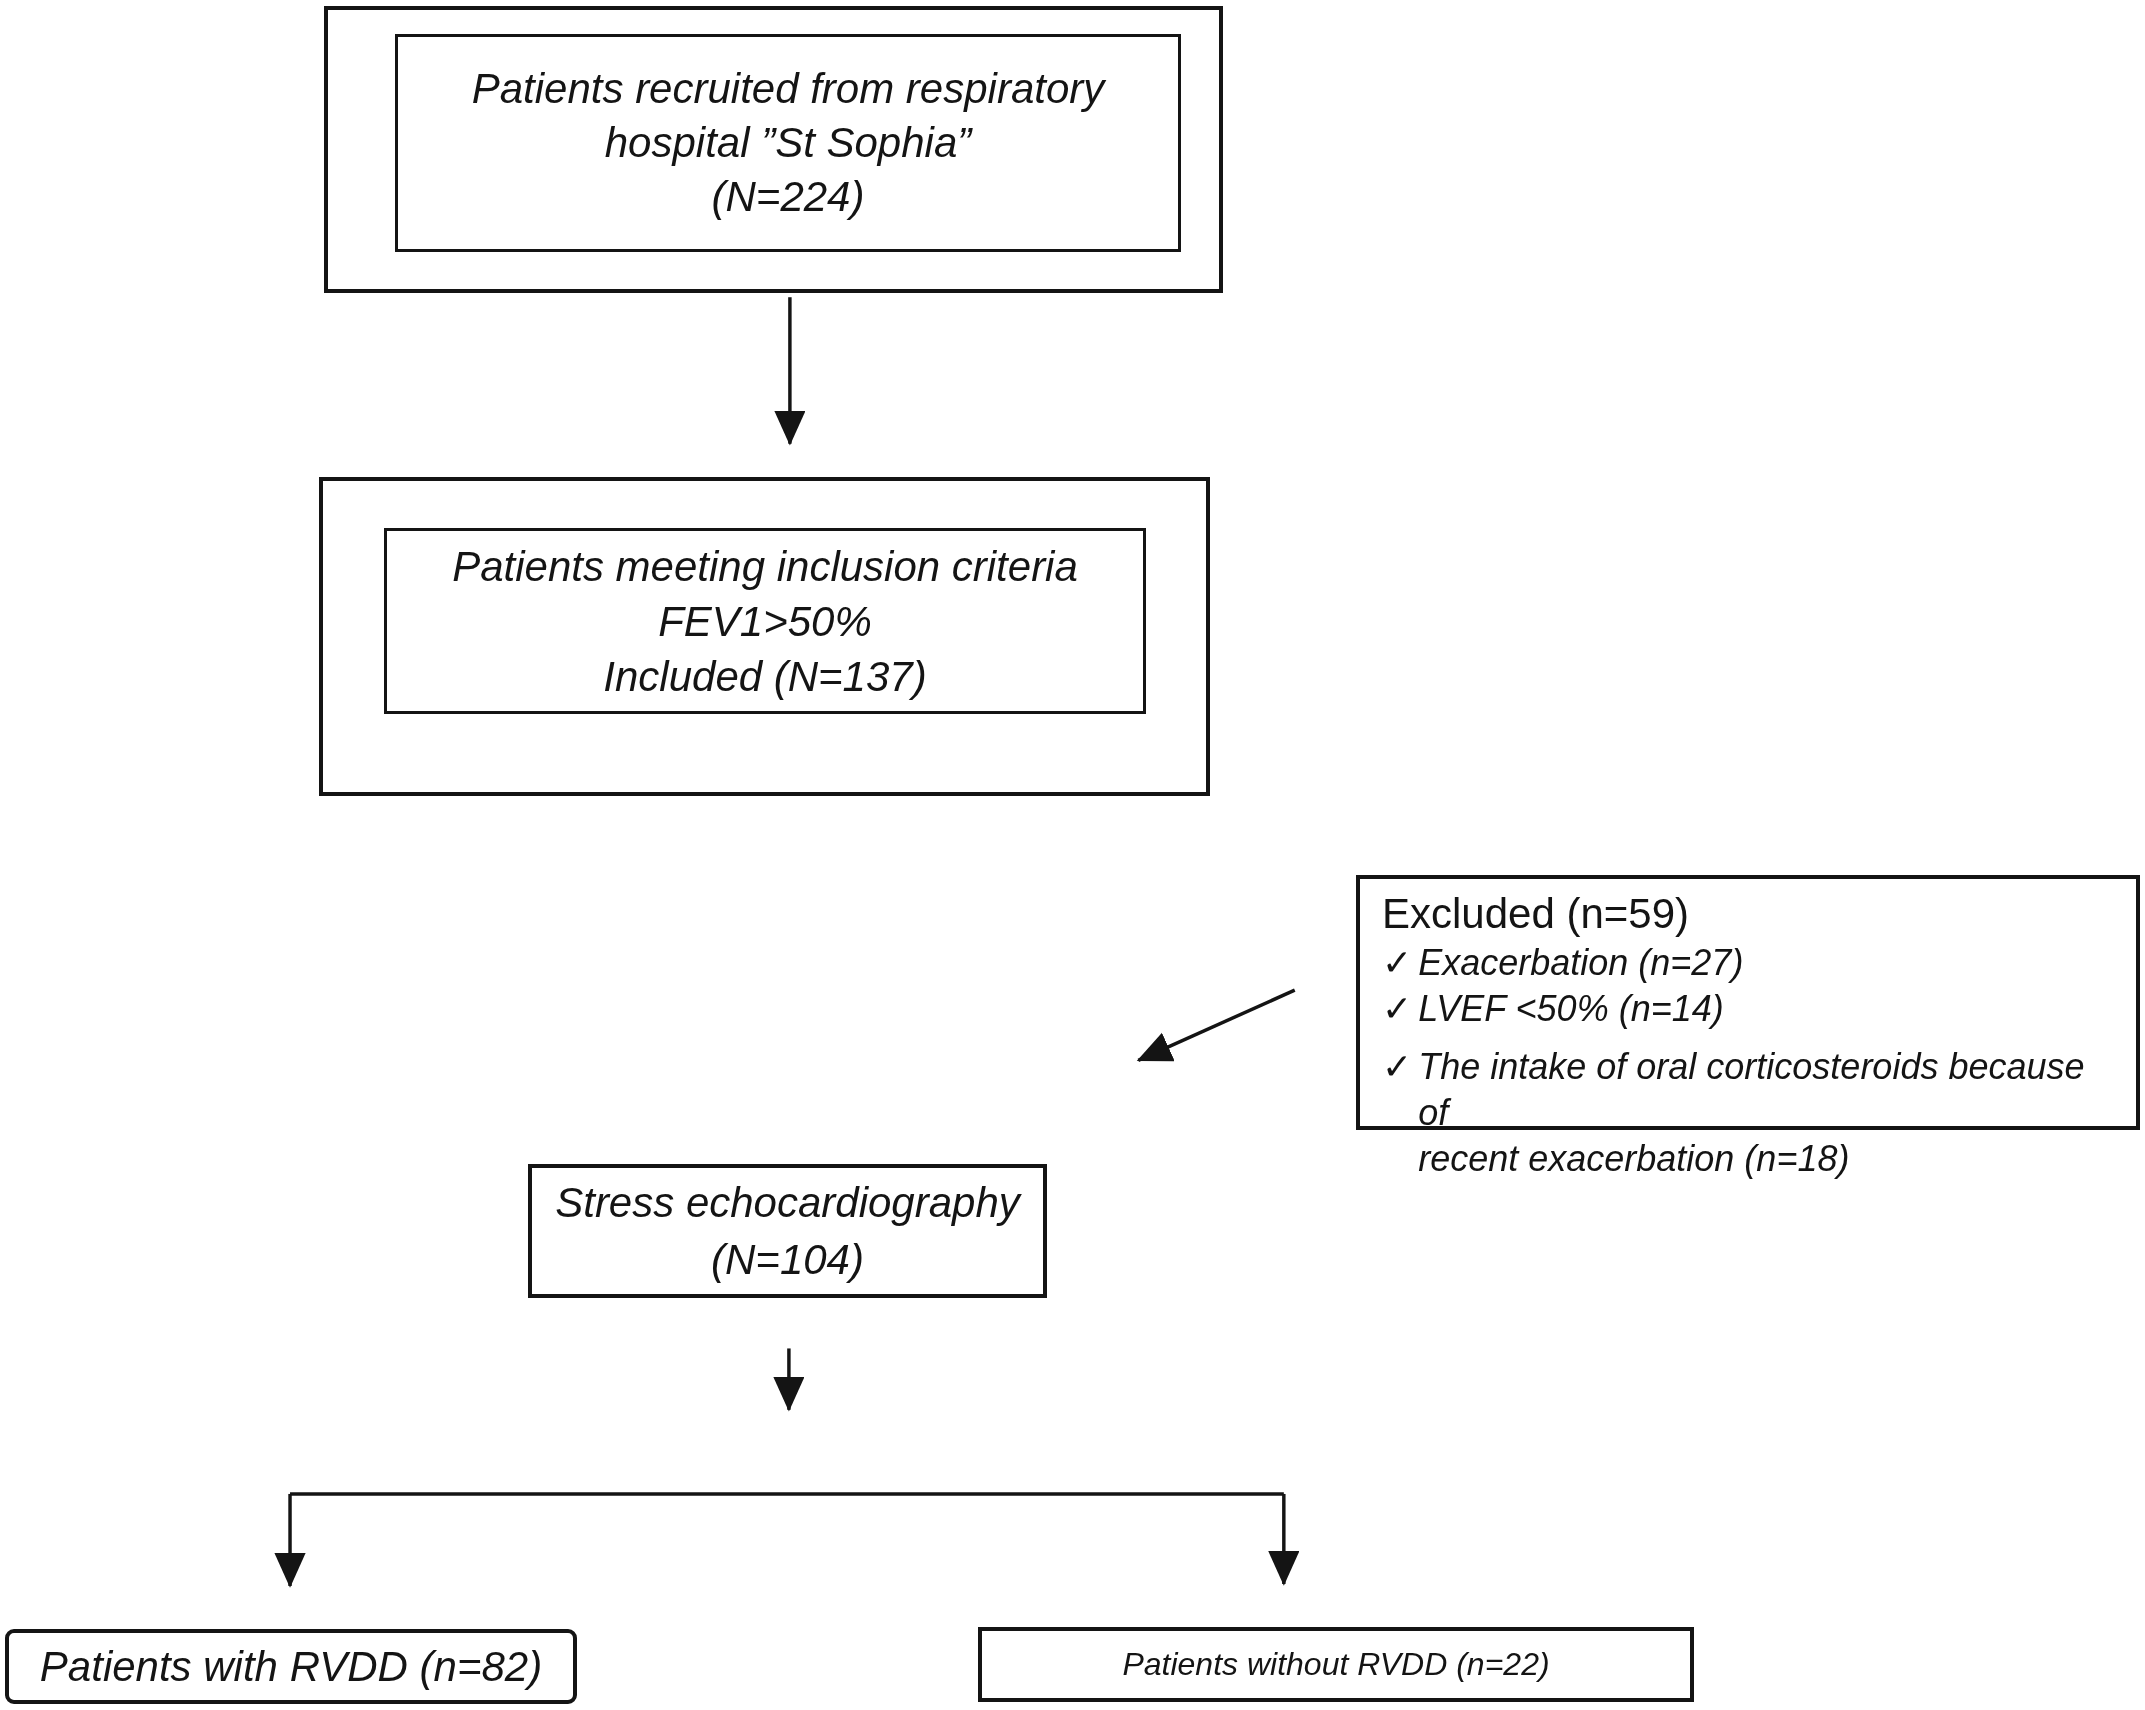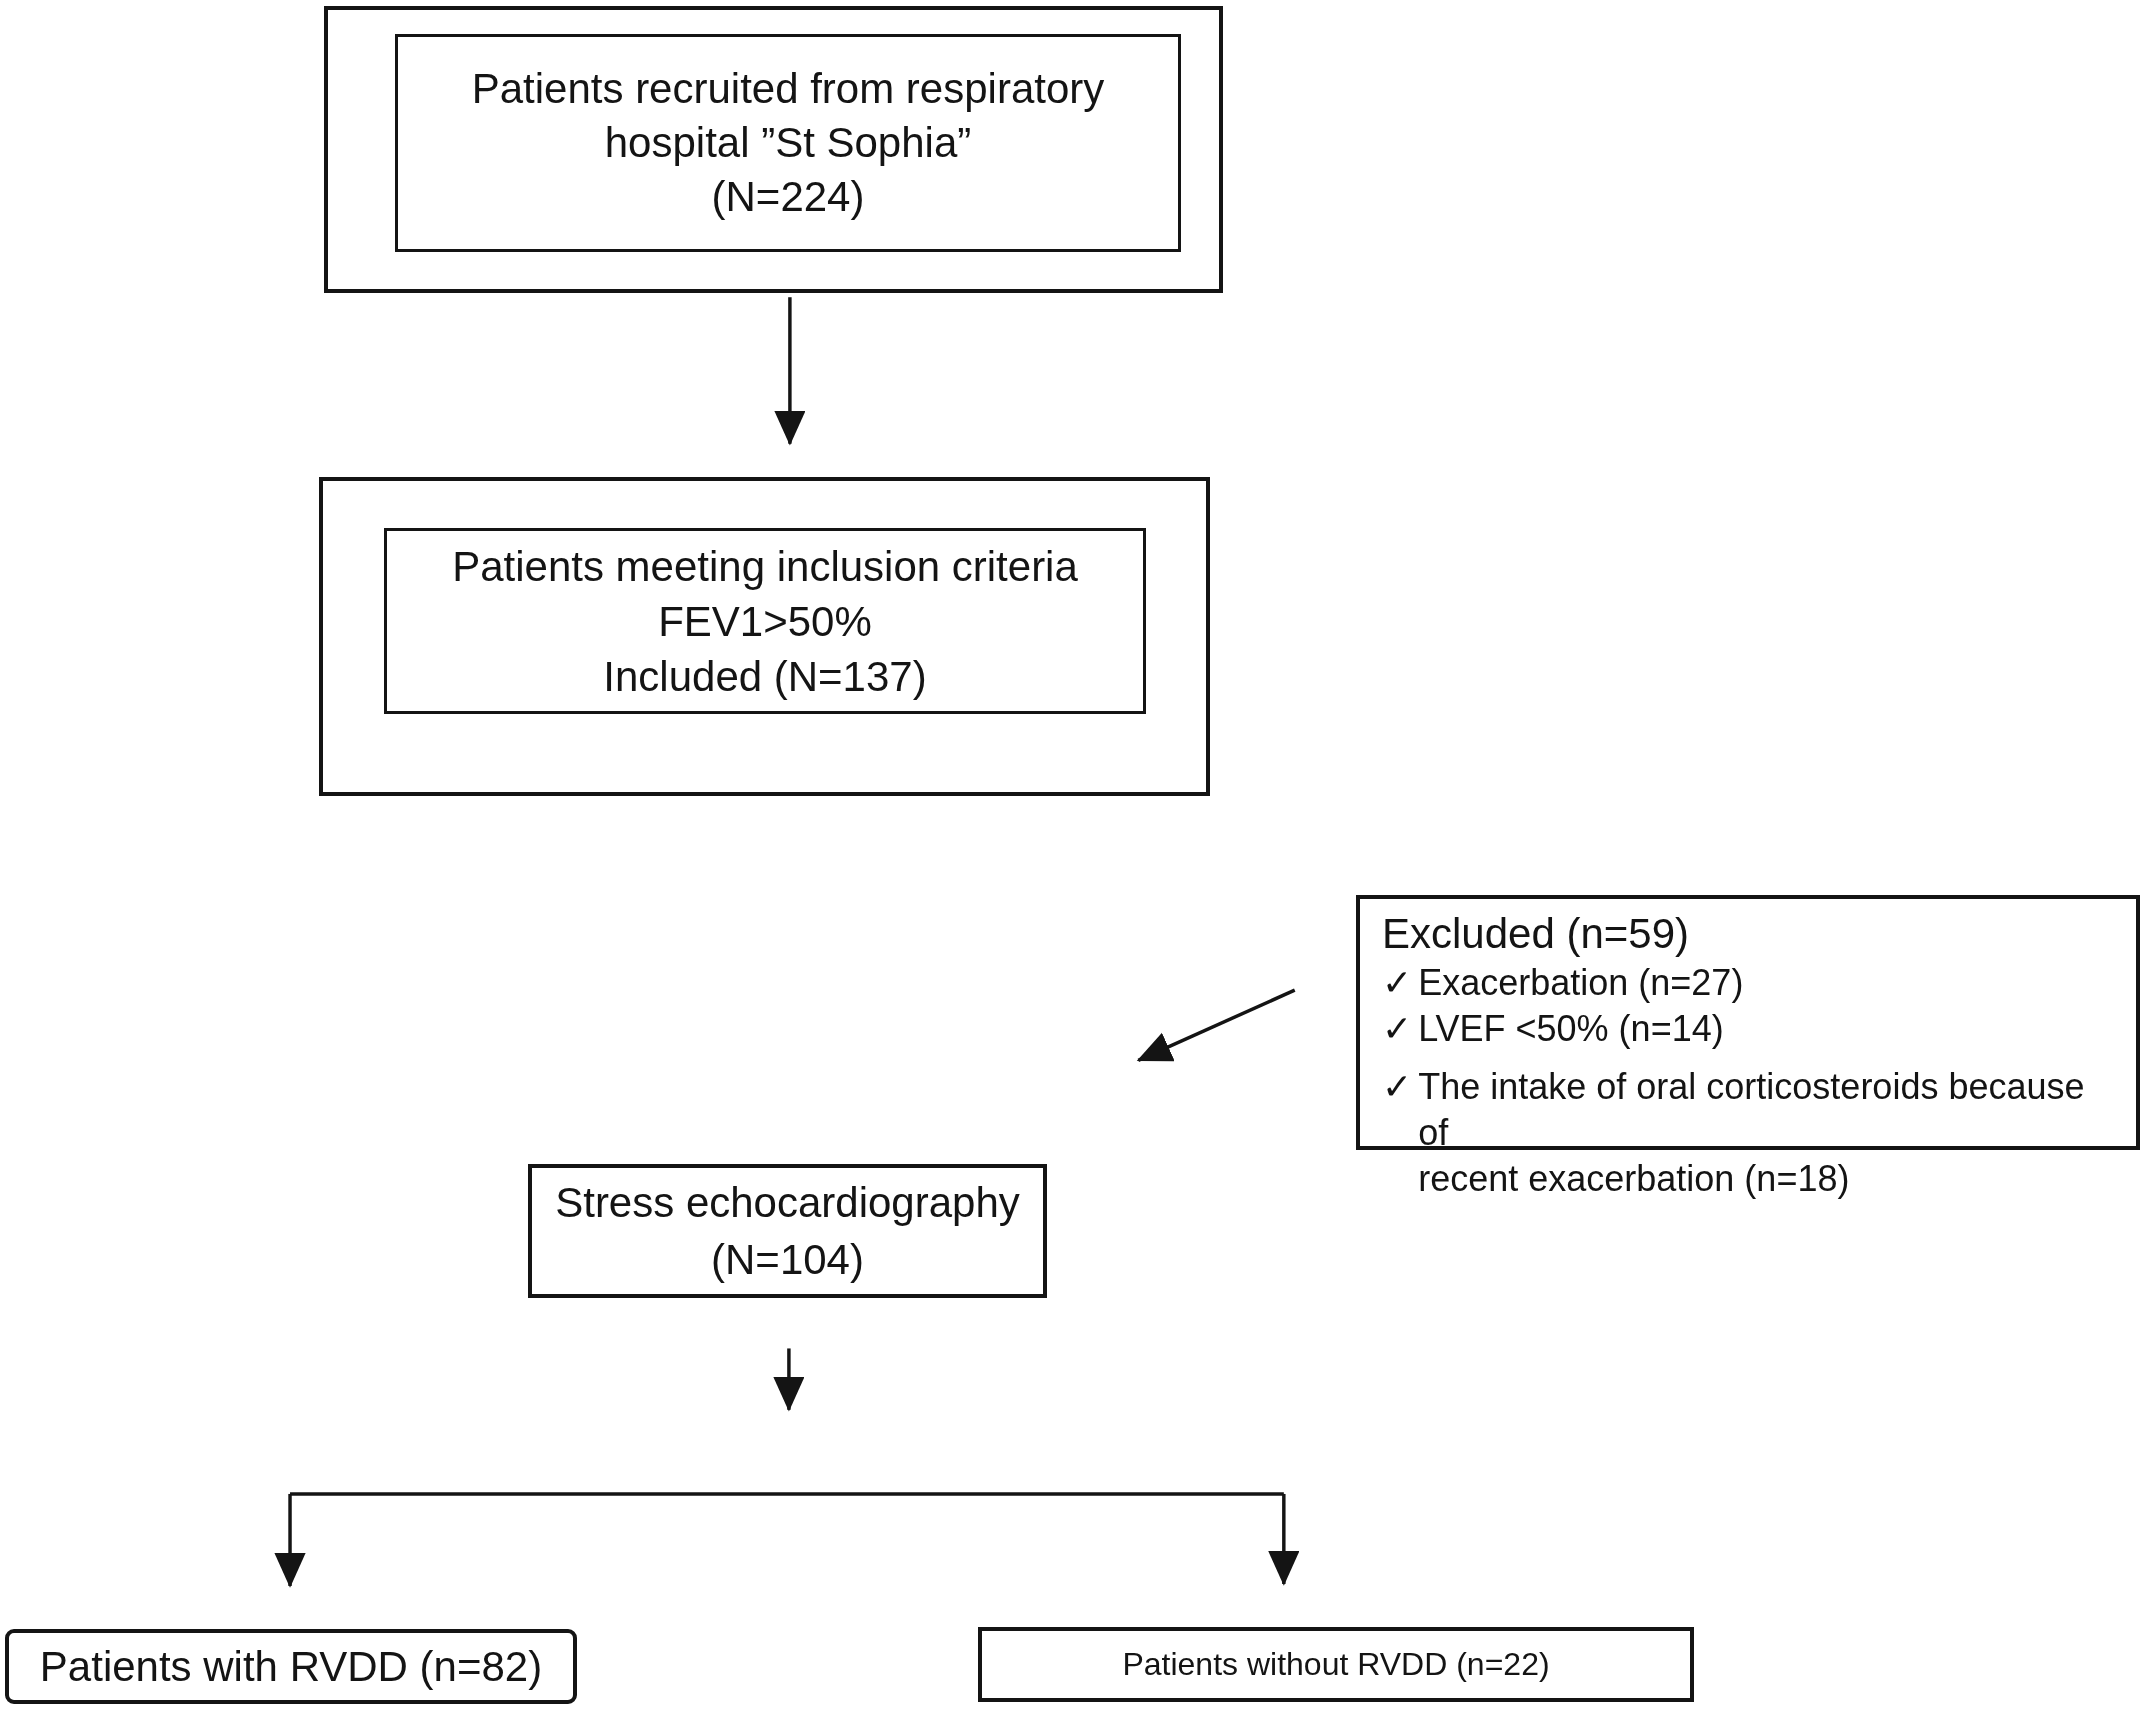--- a/index.html
+++ b/index.html
@@ -24,35 +24,35 @@
     box-sizing: border-box;
   }
   .fbox.inner { border-width: 3px; }
   .center-text {
     display: flex;
     flex-direction: column;
     align-items: center;
     justify-content: center;
     text-align: center;
   }
-  .line { display: block; }
+  .line { display: block; font-style: italic; }
 
   
   .box1-outer { left: 324px; top: 6px;  width: 899px; height: 287px; }
   .box1-inner { left: 395px; top: 34px; width: 786px; height: 218px;
                 font-size: 42px; line-height: 54px; }
 
   
   .box2-outer { left: 319px; top: 477px; width: 891px; height: 319px; }
   .box2-inner { left: 384px; top: 528px; width: 762px; height: 186px;
                 font-size: 42px; line-height: 55px; }
 
   
   .excl-box { left: 1356px; top: 875px; width: 784px; height: 255px;
-              padding: 8px 16px 0 22px; margin-top: 20px; }
+              padding: 8px 16px 0 22px; }
   .excl-title { font-size: 42px; line-height: 53px; }
   .excl-item { display: flex; align-items: flex-start;
                font-size: 36px; line-height: 46px; }
   .excl-item .check { flex: 0 0 auto; margin-right: 6px; }
   .excl-item.spaced { margin-top: 12px; }
   .excl-item .wrap-text .line { display: block; }
 
   
   .stress-box { left: 528px; top: 1164px; width: 519px; height: 134px;
                 font-size: 42px; line-height: 57px; }

